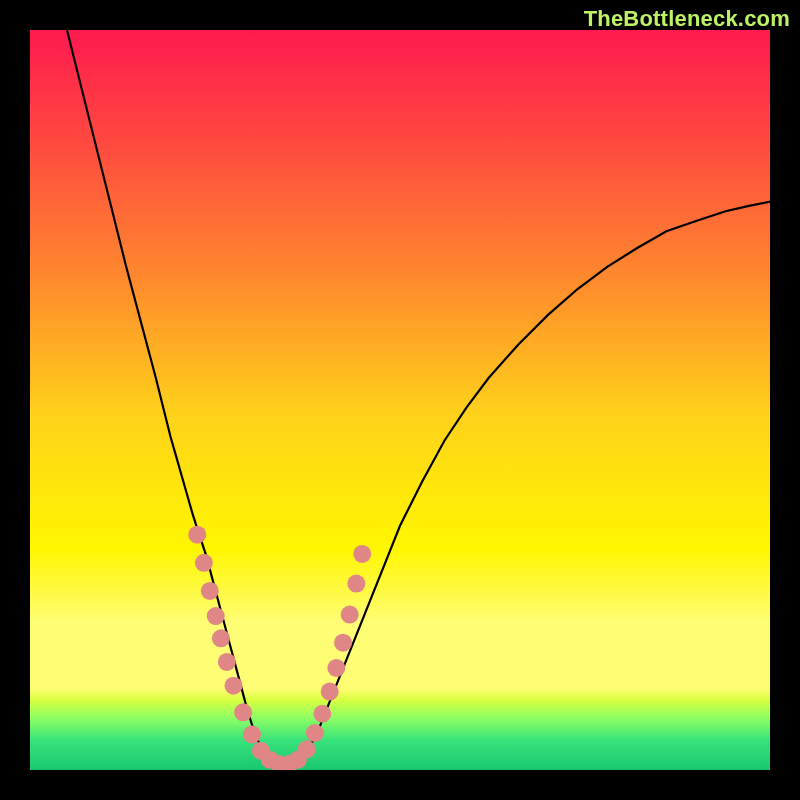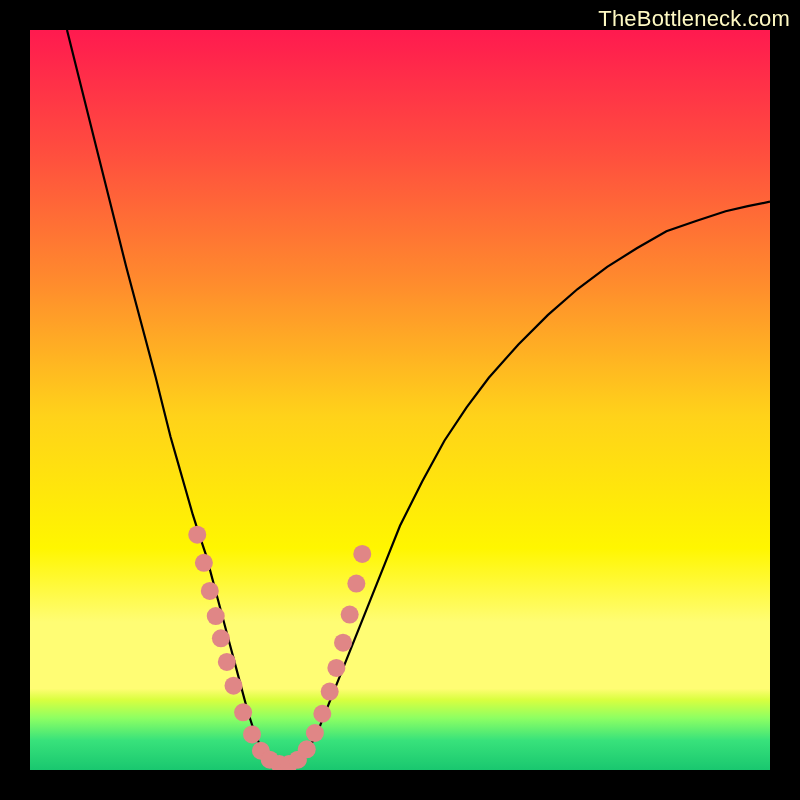--- a/index.html
+++ b/index.html
@@ -21,22 +21,22 @@
     left: 30px;
     top: 30px;
     width: 740px;
     height: 740px;
   }
   .watermark {
     position: absolute;
     top: 6px;
     right: 10px;
     font-size: 22px;
-    font-weight: 400;
-    color: #fef9c3;
+    font-weight: 700;
+    color: #bef264;
     letter-spacing: 0.2px;
   }
 </style>
 </head>
 <body>
 
 <div class="frame">
   <div class="watermark">TheBottleneck.com</div>
   <svg class="plot-area" viewBox="0 0 740 740" preserveAspectRatio="none">
     <defs>

